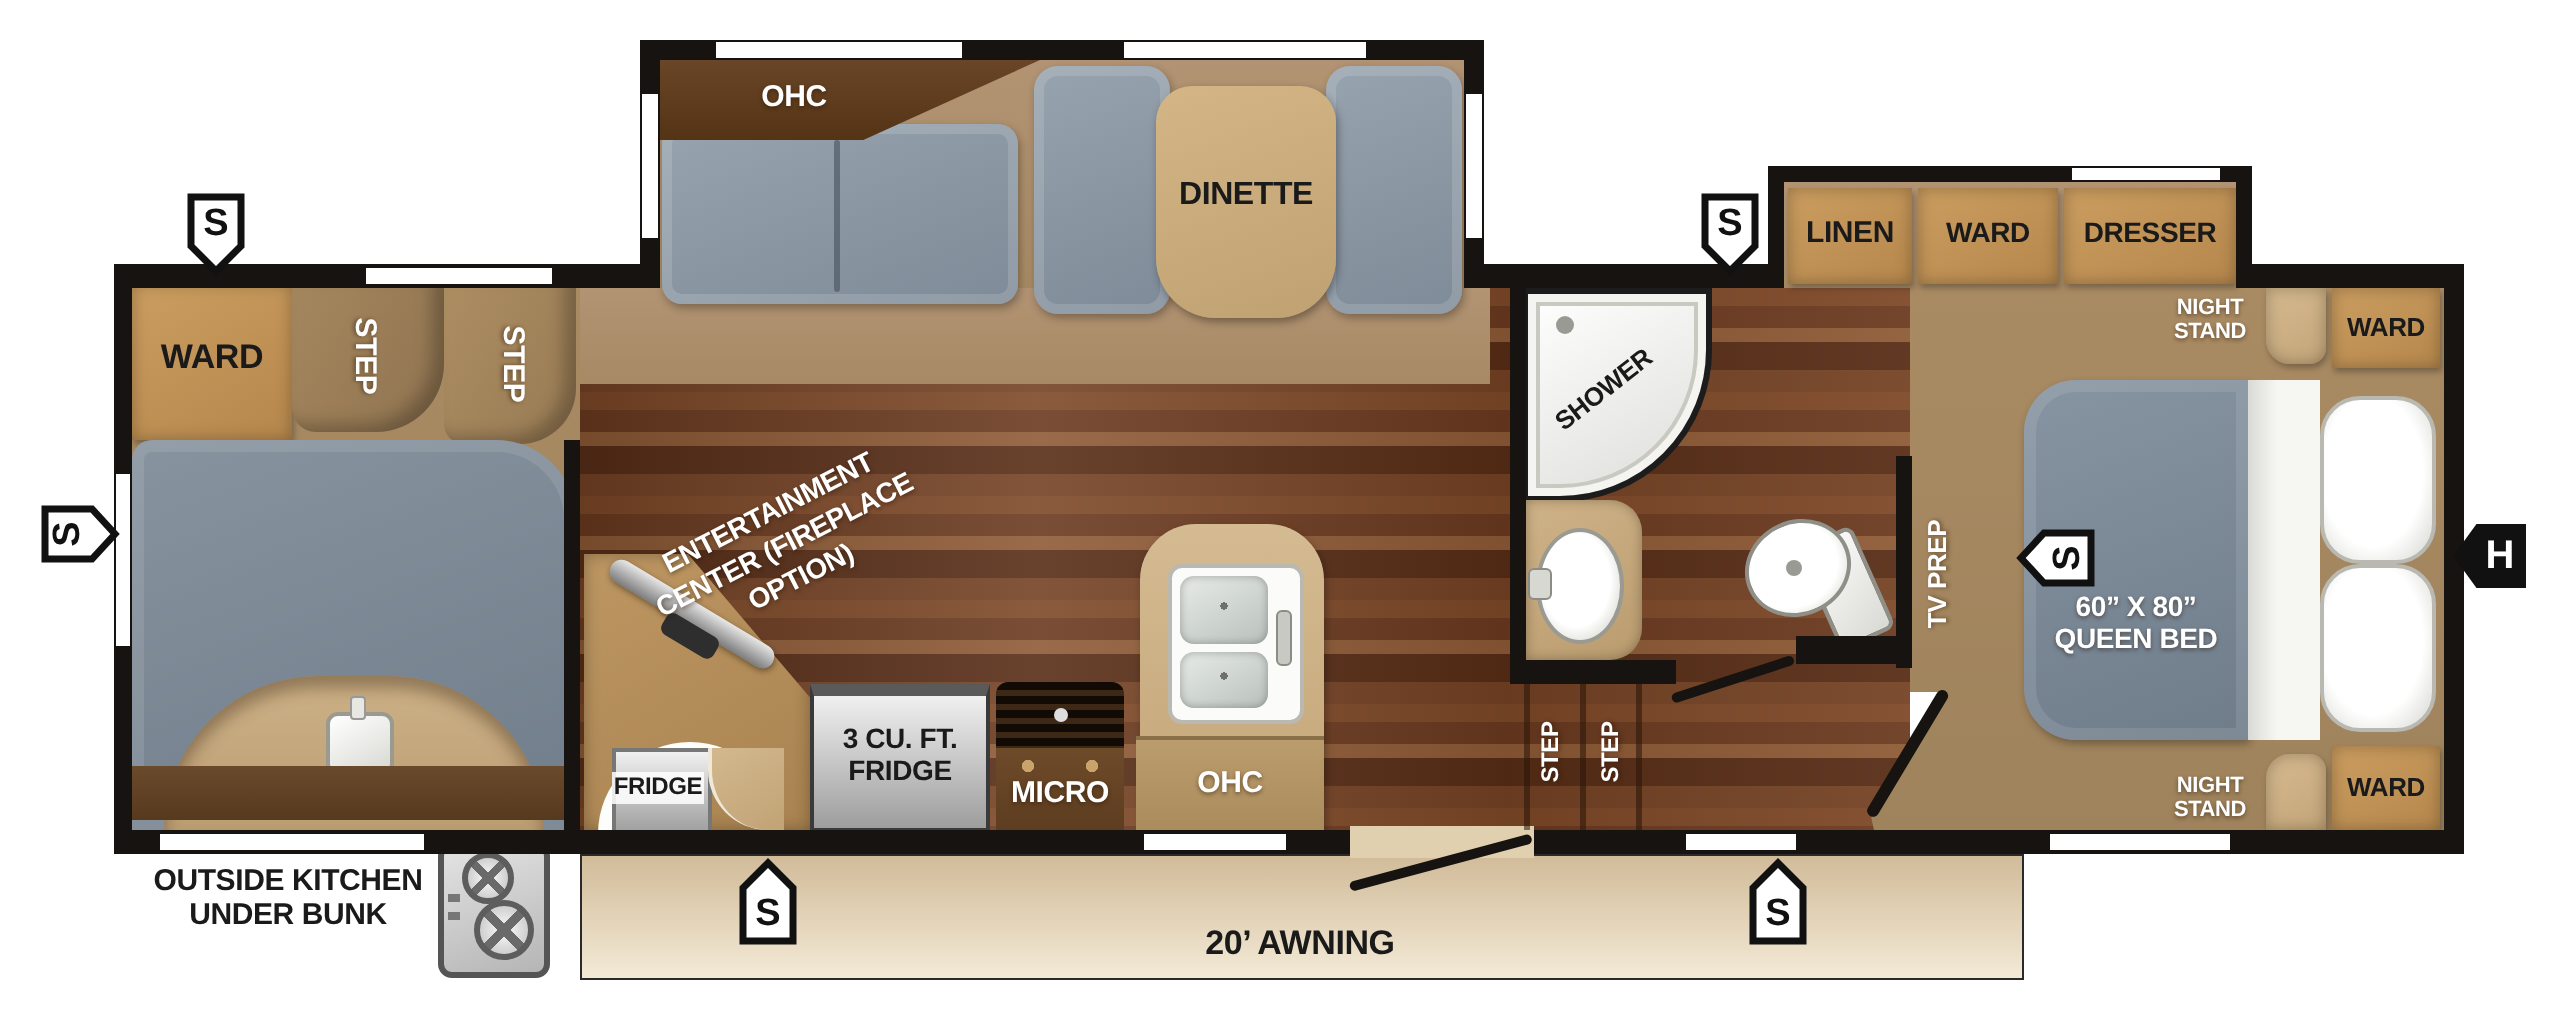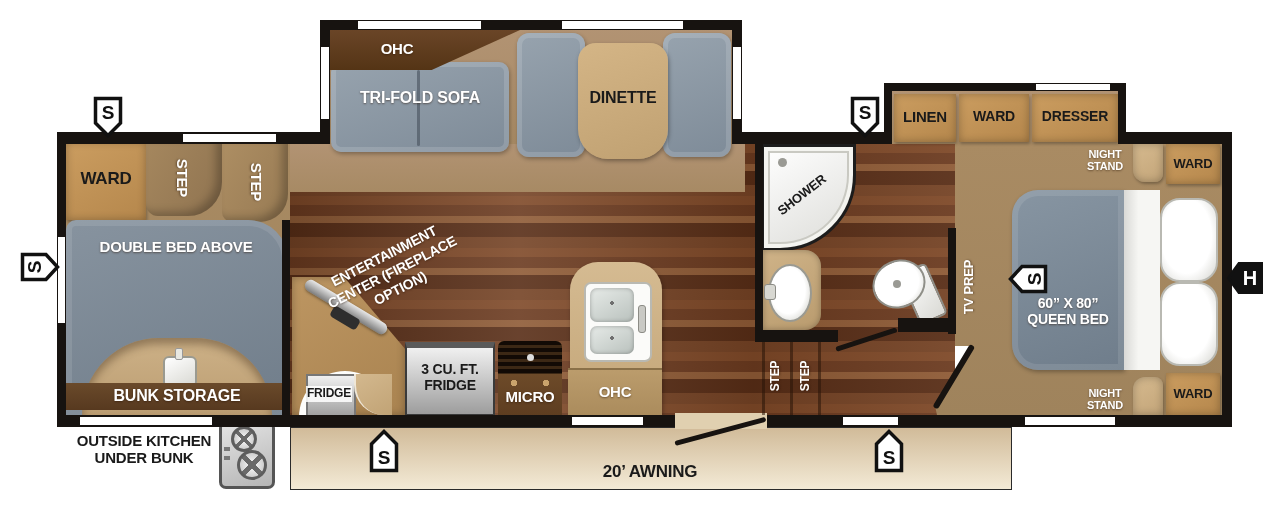--- a/index.html
+++ b/index.html
@@ -50,39 +50,36 @@
   <div class="abs slidefloor" style="left:892px;top:91px;width:226px;height:53px;"></div>
   <div class="abs" style="left:675px;top:413px;width:92px;height:16px;background:#e0d0b0;z-index:5;"></div>
 
   <div class="abs" style="left:290px;top:427px;width:720px;height:61px;background:linear-gradient(180deg,#d1bb99,#f3ead6);border:1px solid #2a2a2a;z-index:4;"></div>
   <div class="lbl" style="left:550px;top:462px;width:200px;height:20px;font-size:17px;">20’ AWNING</div>
 
   <div class="abs" style="left:328px;top:30px;width:192px;height:40px;background:linear-gradient(180deg,#6a4527,#553category,#553518);background:linear-gradient(180deg,#6a4527,#543415);clip-path:polygon(0 0,100% 0,54% 100%,0 100%);z-index:10;"></div>
   <div class="lbl white" style="left:352px;top:38px;width:90px;height:22px;font-size:15px;">OHC</div>
   <div class="abs gray" style="left:331px;top:62px;width:178px;height:90px;border-radius:10px;"></div>
   <div class="abs" style="left:417px;top:70px;width:3px;height:76px;background:rgba(70,80,92,.6);border-radius:2px;z-index:11;"></div>
-  <div class="lbl white" style="left:340px;top:88px;width:160px;height:20px;font-size:16px;">TRI-FOLD SOFA</div>
   <div class="abs gray" style="left:517px;top:33px;width:68px;height:124px;border-radius:12px;"></div>
   <div class="abs gray" style="left:663px;top:33px;width:68px;height:124px;border-radius:12px;"></div>
   <div class="abs" style="left:578px;top:43px;width:90px;height:116px;background:linear-gradient(160deg,#d4b586,#c0a172);border-radius:18px 18px 30px 30px;box-shadow:1px 2px 4px rgba(0,0,0,.35);z-index:12;"></div>
   <div class="lbl" style="left:578px;top:88px;width:90px;height:20px;font-size:16px;z-index:50;">DINETTE</div>
 
   <div class="box" style="left:66px;top:142px;width:80px;height:78px;"></div>
   <div class="lbl" style="left:66px;top:168px;width:80px;height:22px;font-size:17px;">WARD</div>
   <div class="abs" style="left:146px;top:142px;width:76px;height:74px;background:linear-gradient(120deg,#a5875e,#8f7350);border-radius:0 0 34px 12px;box-shadow:inset -6px -4px 8px rgba(0,0,0,.25);z-index:10;"></div>
   <div class="lbl white" style="left:152px;top:148px;width:60px;height:60px;font-size:15px;transform:rotate(90deg);">STEP</div>
   <div class="abs" style="left:222px;top:142px;width:66px;height:80px;background:linear-gradient(120deg,#ad8e63,#977a53);border-radius:0 0 28px 10px;box-shadow:inset -6px -4px 8px rgba(0,0,0,.25);z-index:10;"></div>
   <div class="lbl white" style="left:226px;top:152px;width:60px;height:60px;font-size:15px;transform:rotate(90deg);">STEP</div>
   <div class="abs" style="left:66px;top:220px;width:222px;height:195px;background:linear-gradient(160deg,#87939f,#707d8a);border-radius:10px 40px 0 0;box-shadow:inset 0 0 0 6px rgba(255,255,255,.10);z-index:10;"></div>
-  <div class="lbl white" style="left:76px;top:238px;width:200px;height:18px;font-size:15px;">DOUBLE BED ABOVE</div>
   <div class="abs" style="left:82px;top:338px;width:190px;height:77px;background:linear-gradient(180deg,#cdb187,#bb9d72);border-radius:95px 95px 0 0;box-shadow:inset 0 6px 8px rgba(70,50,30,.45);z-index:11;"></div>
   <div class="abs" style="left:163px;top:356px;width:30px;height:28px;background:linear-gradient(150deg,#ffffff,#d8d8d2);border:2px solid #9a9a90;border-radius:6px;z-index:12;"></div>
   <div class="abs" style="left:175px;top:348px;width:6px;height:10px;background:#e8e8e2;border:1px solid #999;border-radius:2px;z-index:12;"></div>
   <div class="abs" style="left:66px;top:383px;width:222px;height:27px;background:linear-gradient(180deg,#6a4a2b,#57391f);z-index:13;"></div>
-  <div class="lbl white" style="left:66px;top:387px;width:222px;height:18px;font-size:16px;">BUNK STORAGE</div>
   <div class="wall" style="left:282px;top:220px;width:8px;height:195px;z-index:30;"></div>
 
   <div class="lbl" style="left:60px;top:432px;width:168px;height:18px;font-size:15px;">OUTSIDE KITCHEN</div>
   <div class="lbl" style="left:60px;top:449px;width:168px;height:18px;font-size:15px;">UNDER BUNK</div>
   <div class="abs" style="left:219px;top:421px;width:50px;height:62px;background:linear-gradient(160deg,#e3e3e3,#b5b5b5);border:3px solid #555;border-radius:7px;z-index:11;"></div>
   <div class="burner" style="left:231px;top:426px;width:20px;height:20px;"></div>
   <div class="burner" style="left:237px;top:450px;width:24px;height:24px;"></div>
   <div class="abs" style="left:224px;top:447px;width:6px;height:16px;background:repeating-linear-gradient(180deg,#777 0 4px,transparent 4px 9px);z-index:12;"></div>
 
   <div class="lbl white pre" style="left:308px;top:222px;width:168px;height:100px;font-size:14px;transform:rotate(-27deg);line-height:1.3;">ENTERTAINMENT

